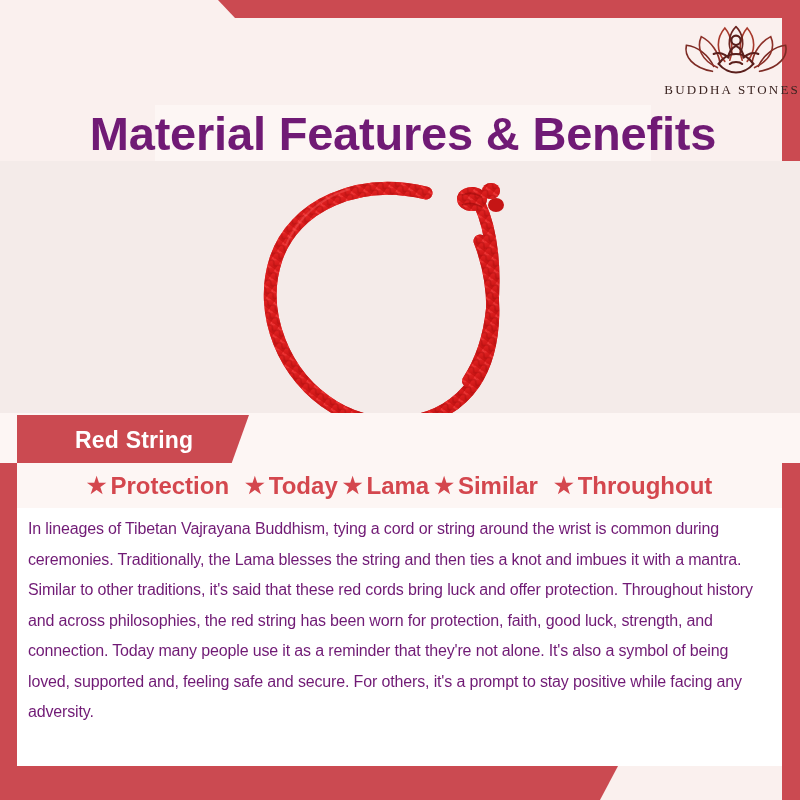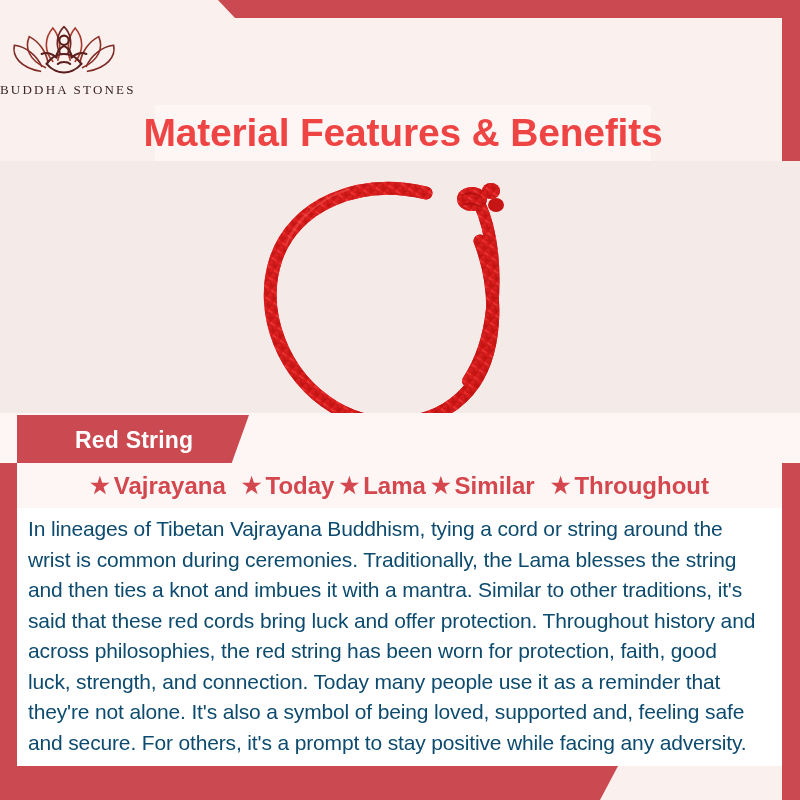--- a/index.html
+++ b/index.html
@@ -58,21 +58,21 @@
 
   
   .brand {
     position: absolute;
     top: 18px;
     left: 0;
     width: 800px;
     height: 86px;
     display: flex;
     flex-direction: column;
-    align-items: flex-start;
+    align-items: flex-end;
     justify-content: flex-start;
   }
   .brand-mark {
     width: 128px;
     height: 62px;
     display: block;
   }
   .brand-name {
     margin-top: 2px;
     font-family: "Liberation Serif", serif;
@@ -88,23 +88,23 @@
     top: 105px;
     left: 155px;
     width: 496px;
     height: 56px;
     background: #fdf6f4;
     display: flex;
     align-items: center;
     justify-content: center;
   }
   .headline {
-    font-size: 39px;
+    font-size: 47px;
     font-weight: bold;
-    color: #ef4444;
+    color: #701a75;
     letter-spacing: -0.2px;
     white-space: nowrap;
     font-family: "Liberation Sans", sans-serif;
   }
 
   
   .image-band {
     position: absolute;
     top: 161px;
     left: 0;
@@ -186,23 +186,23 @@
     position: absolute;
     top: 508px;
     left: 17px;
     width: 765px;
     height: 258px;
     background: #ffffff;
     box-sizing: border-box;
     padding: 6px 18px 0 11px;
   }
   .body-text {
-    font-size: 21px;
+    font-size: 16px;
     line-height: 30.5px;
-    color: #0c4a6e;
+    color: #701a75;
     letter-spacing: -0.15px;
     font-family: "Liberation Sans", sans-serif;
     margin: 0;
   }
 </style>
 </head>
 <body>
 
 <div id="poster">
 
@@ -294,21 +294,21 @@
   </div>
 
   <div class="label-band"></div>
   <div class="label-ribbon">
     <span class="label-text">Red String</span>
   </div>
 
   <div class="benefits">
     <span class="benefit">
       <span class="star">★</span>
-      <span>Vajrayana</span>
+      <span>Protection</span>
     </span>
     <span class="benefit-sep"></span>
     <span class="benefit">
       <span class="star">★</span>
       <span>Today</span>
     </span>
     <span class="benefit">
       <span class="star">★</span>
       <span>Lama</span>
     </span>

